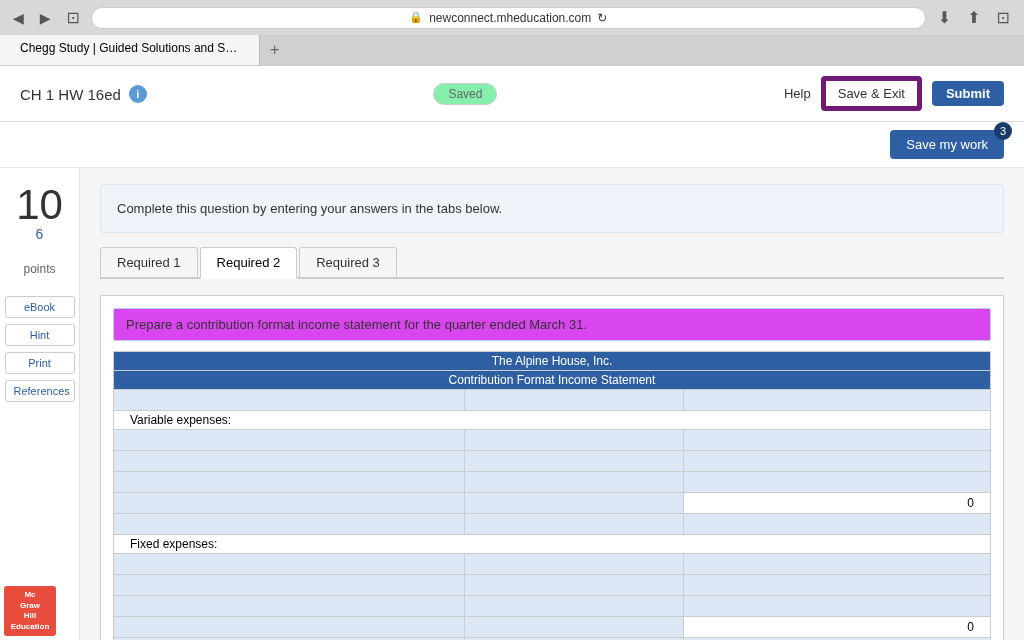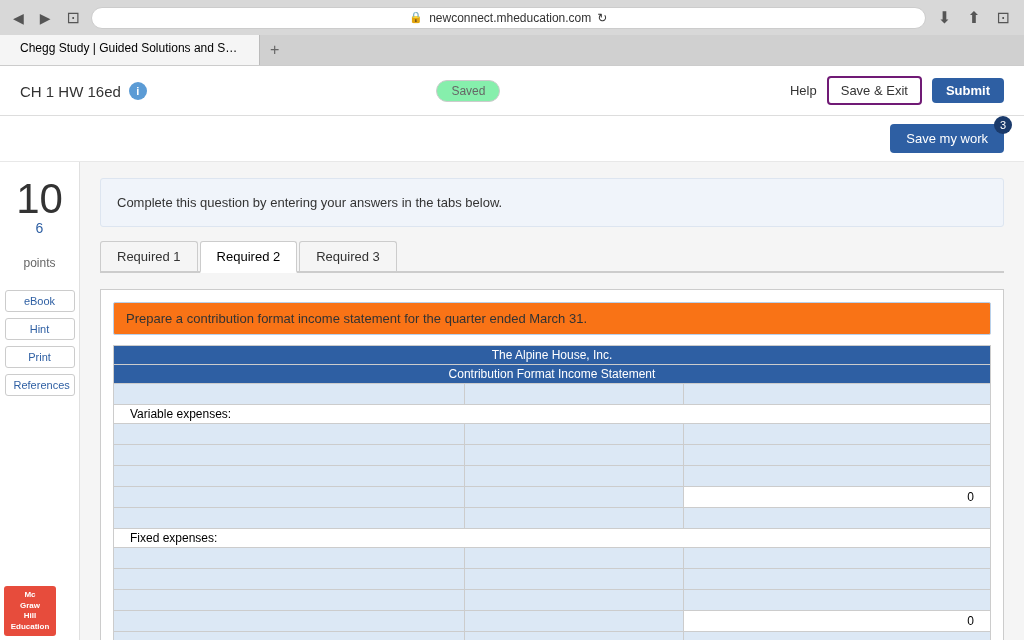--- a/index.html
+++ b/index.html
@@ -23,21 +23,21 @@
     .browser-tab-add { padding: 6px 10px; cursor: pointer; font-size: 16px; color: #666; }
 
     
     .app-header { background: white; border-bottom: 1px solid #ddd; padding: 10px 20px; display: flex; align-items: center; justify-content: space-between; }
     .app-header-left { display: flex; align-items: flex-end; gap: 8px; }
     .app-title { font-size: 15px; font-weight: 500; color: #333; }
     .info-icon { width: 18px; height: 18px; border-radius: 50%; background: #5b9bd5; color: white; font-size: 11px; font-weight: bold; display: inline-flex; align-items: center; justify-content: center; cursor: pointer; }
     .saved-badge { background: #86efac; border: 1px solid #ccc; border-radius: 12px; padding: 3px 14px; font-size: 12px; color: #666; }
     .app-header-right { display: flex; align-items: center; gap: 10px; }
     .help-btn { background: none; border: none; cursor: pointer; font-size: 13px; color: #333; }
-    .save-exit-btn { background: none; border: 2px solid #701a75; border-radius: 4px; cursor: pointer; font-size: 13px; color: #333; padding: 5px 12px; }
+    .save-exit-btn { background: none; border: 5px solid #701a75; border-radius: 4px; cursor: pointer; font-size: 13px; color: #333; padding: 5px 12px; }
     .submit-btn { background: #2e5fa3; color: white; border: none; border-radius: 4px; cursor: pointer; font-size: 13px; padding: 5px 14px; font-weight: 700; }
 
     
     .check-work-area { background: white; padding: 8px 20px; display: flex; justify-content: flex-end; border-bottom: 1px solid #e8e8e8; }
     .check-work-btn { background: #2e5fa3; color: white; border: none; border-radius: 4px; cursor: pointer; font-size: 13px; padding: 7px 16px; position: relative; }
     .badge { position: absolute; top: -8px; right: -8px; background: #1a3a6b; color: white; border-radius: 50%; width: 18px; height: 18px; font-size: 11px; display: flex; align-items: center; justify-content: center; }
 
     
     .main-layout { display: flex; background: #f5f5f5; min-height: 500px; }
 
@@ -52,21 +52,21 @@
     .content-area { flex: 1; padding: 16px 20px; overflow-y: auto; }
     .instruction-box { background: #f0f4fa; border: 1px solid #dde5f0; border-radius: 3px; padding: 16px 16px; margin-bottom: 14px; font-size: 13px; color: #333; }
 
     
     .tabs { display: flex; border-bottom: 2px solid #ccc; margin-bottom: 16px; }
     .tab { padding: 7px 16px; font-size: 13px; cursor: pointer; border: 1px solid #ccc; border-bottom: none; background: #f5f5f5; color: #333; margin-right: 2px; border-radius: 3px 3px 0 0; }
     .tab.active { background: white; border-bottom: 2px solid white; color: #000; font-weight: 500; margin-bottom: -2px; border-bottom-color: white; position: relative; z-index: 1; }
 
     
     .problem-area { background: white; border: 1px solid #ccc; padding: 12px; margin-top: 0; }
-    .problem-instruction { background: #f97316; border: 1px solid #b8d0ea; padding: 8px 12px; margin-bottom: 10px; font-size: 13px; color: #333; border-radius: 2px; }
+    .problem-instruction { background: #d946ef; border: 1px solid #b8d0ea; padding: 8px 12px; margin-bottom: 10px; font-size: 13px; color: #333; border-radius: 2px; }
 
     
     .statement-table { width: 100%; border-collapse: collapse; }
     .table-header { background: #2e5fa3; color: white; text-align: center; padding: 5px 8px; font-size: 13px; }
     .table-subheader { background: #2e5fa3; color: white; text-align: center; padding: 4px 8px; font-size: 12px; }
     .statement-table td { border: 1px solid #ccc; padding: 2px 16px; font-size: 12px; }
     .statement-table .label-col { width: 40%; }
     .statement-table .mid-col { width: 25%; }
     .statement-table .value-col { width: 35%; }
     .input-cell { background: #dce8f5; height: 20px; }

